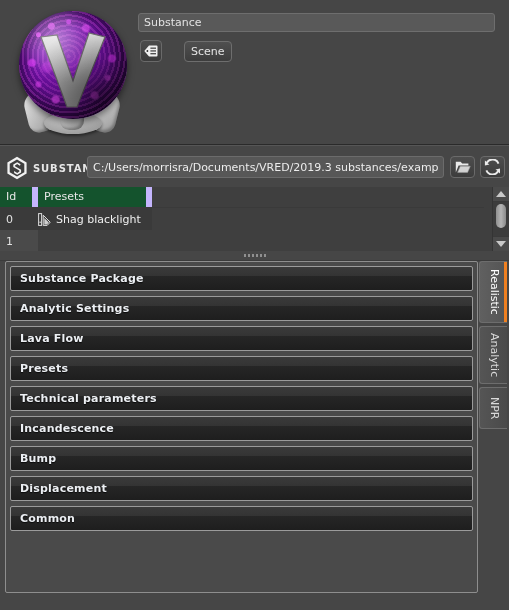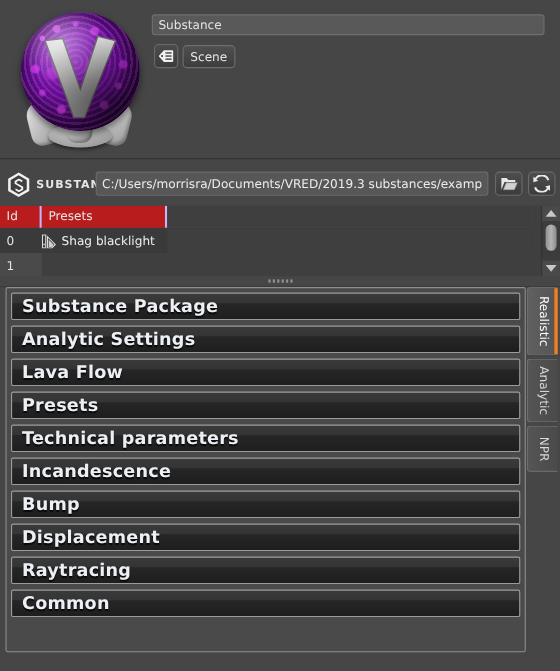--- a/index.html
+++ b/index.html
@@ -114,21 +114,21 @@
     outline: none;
     font-family: "DejaVu Sans", "Liberation Sans", sans-serif;
   }
 
   
   .tool-row {
     position: absolute;
     left: 140px; top: 40px;
     display: flex;
     align-items: center;
-    gap: 4px;
+    gap: 22px;
     justify-content: flex-end;
   }
   .icon-btn {
     width: 22px; height: 22px;
     box-sizing: border-box;
     background: linear-gradient(180deg, #4c4c4c 0%, #3b3b3b 100%);
     border: 1px solid #6a6a6a;
     border-radius: 4px;
     display: flex; align-items: center; justify-content: center;
     padding: 0;
@@ -215,22 +215,22 @@
     background: #4c4c4c;
     border-bottom: 1px solid #3a3a3a;
     width: 484px;
   }
   .pt-head .th {
     font-size: 11px;
     color: #e6e6e6;
     line-height: 20px;
     padding-left: 6px;
     box-sizing: border-box;
-    background: #b91c1c;
-    border-right: 2px solid #c4b5fd;
+    background: #14532d;
+    border-right: 6px solid #c4b5fd;
   }
   .pt-head .th.id { width: 38px; }
   .pt-head .th.presets { width: 114px; }
   .pt-head .th.filler { flex: 1; border-right: none; background:#3f3f3f; }
 
   .pt-row { display: flex; height: 22px; align-items: center; width: 484px; }
   .pt-row.even { background: #3a3a3a; }
   .pt-row.odd  { background: #4a4a4a; }
   .pt-row .cell-id {
     width: 38px; padding-left: 6px; box-sizing: border-box;
@@ -308,21 +308,21 @@
     height: 25px;
     box-sizing: border-box;
     margin-bottom: 5px;
     border: 1px solid #9b9b9b;
     border-radius: 2px;
     background: linear-gradient(180deg, #3a3a3a 0%, #343434 38%, #262626 39%, #1e1e1e 100%);
     display: flex;
     align-items: center;
     padding-left: 9px;
     color: #eceff3;
-    font-size: 16px;
+    font-size: 11px;
     font-weight: bold;
     letter-spacing: .2px;
     text-shadow: 0 1px 1px rgba(0,0,0,.75);
   }
 
   
   .vtabs {
     position: absolute;
     left: 479px; top: 261px;
     width: 30px;
@@ -485,21 +485,20 @@
 
 <div class="acc-panel">
   <div class="acc-item">Substance Package</div>
   <div class="acc-item">Analytic Settings</div>
   <div class="acc-item">Lava Flow</div>
   <div class="acc-item">Presets</div>
   <div class="acc-item">Technical parameters</div>
   <div class="acc-item">Incandescence</div>
   <div class="acc-item">Bump</div>
   <div class="acc-item">Displacement</div>
-  <div class="acc-item">Raytracing</div>
   <div class="acc-item">Common</div>
 </div>
 
 <div class="vtabs">
   <div class="vtab t-realistic active">
     <span class="vlabel">Realistic</span>
   </div>
   <div class="vtab t-analytic">
     <span class="vlabel">Analytic</span>
   </div>

